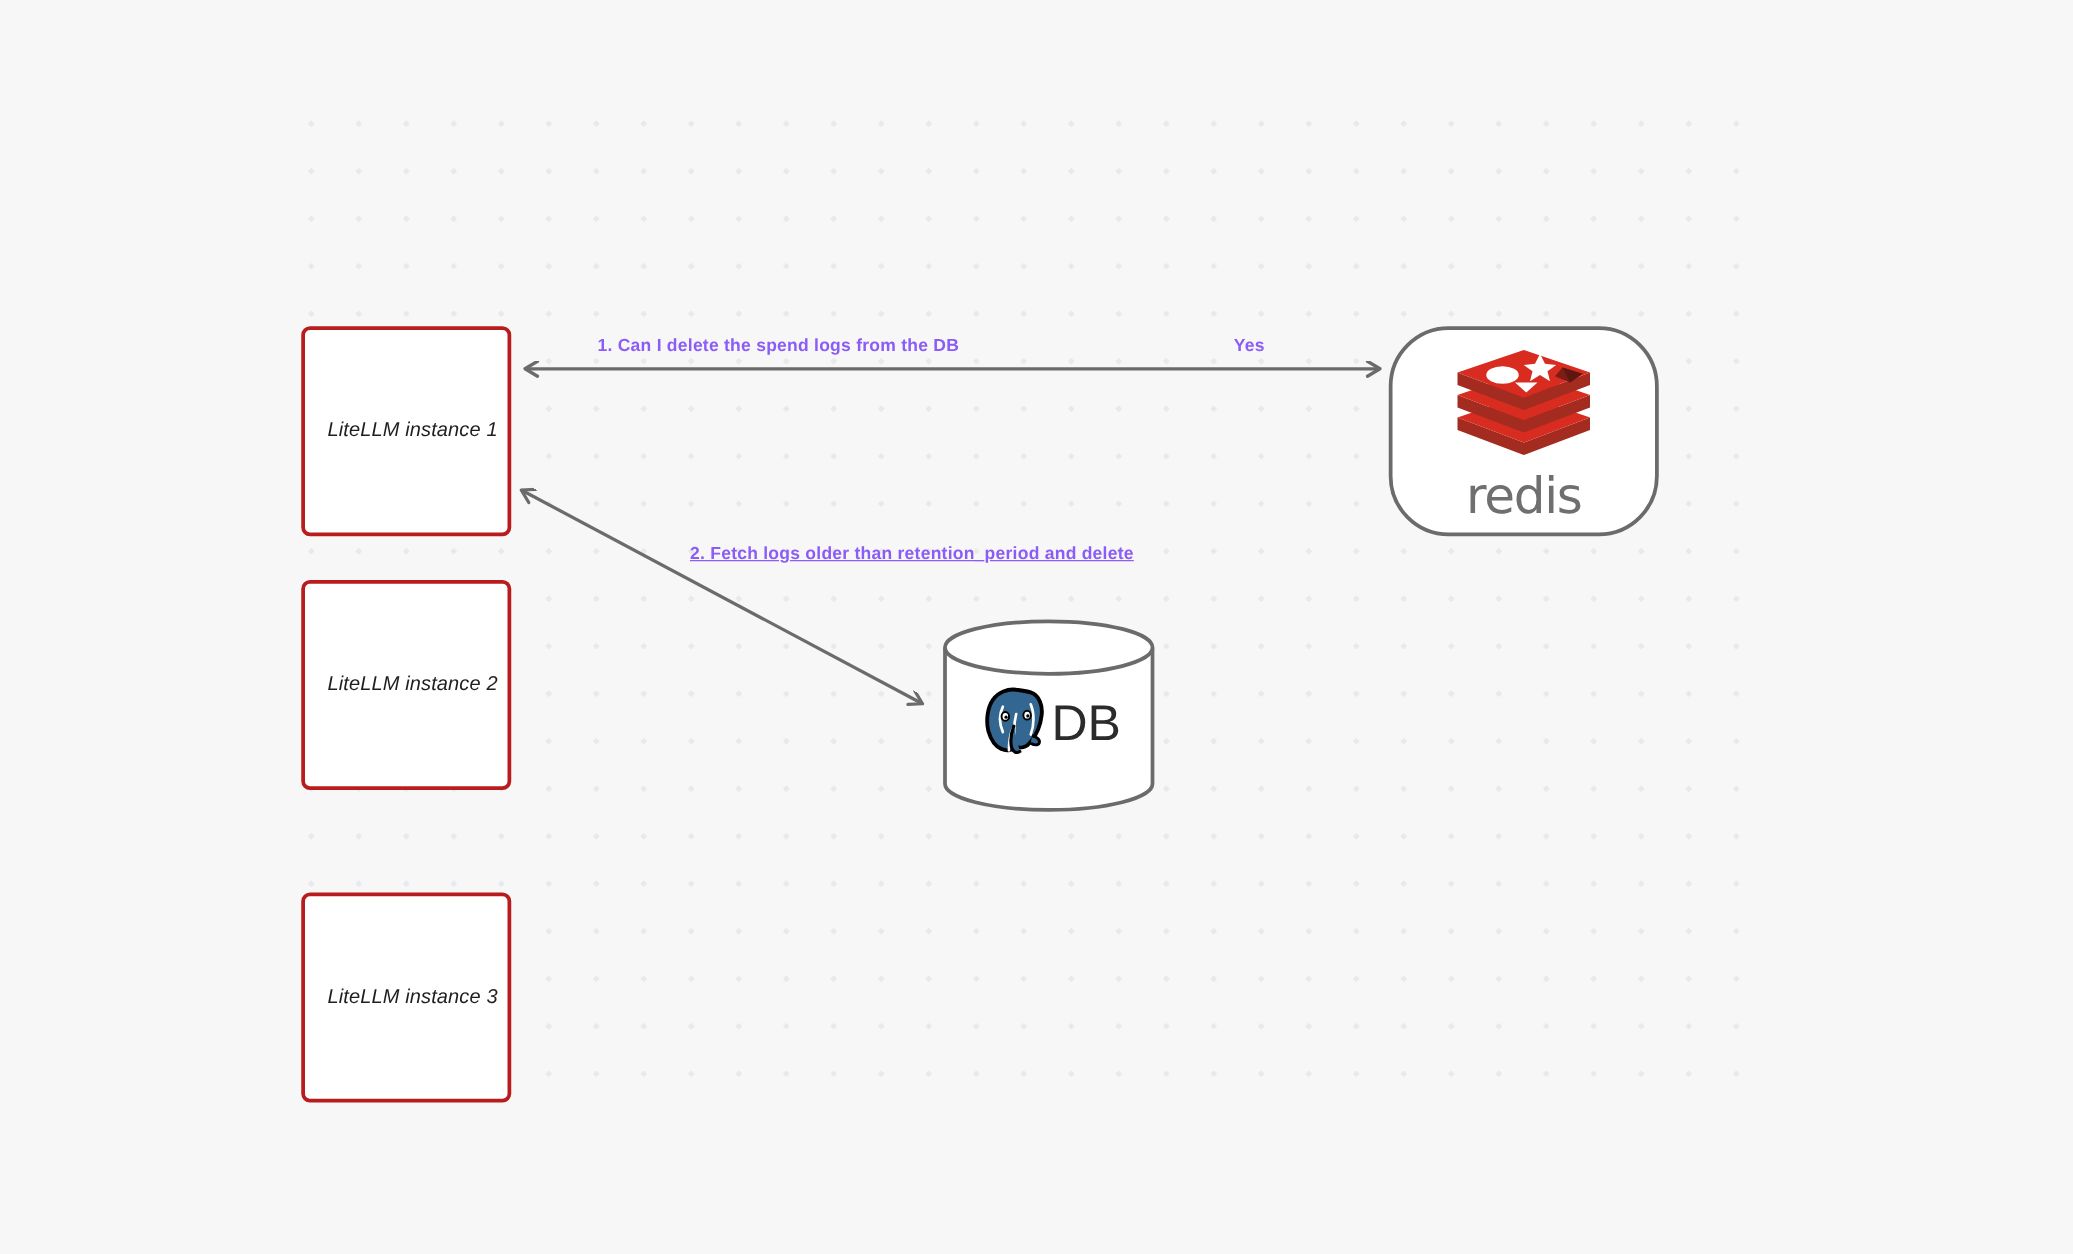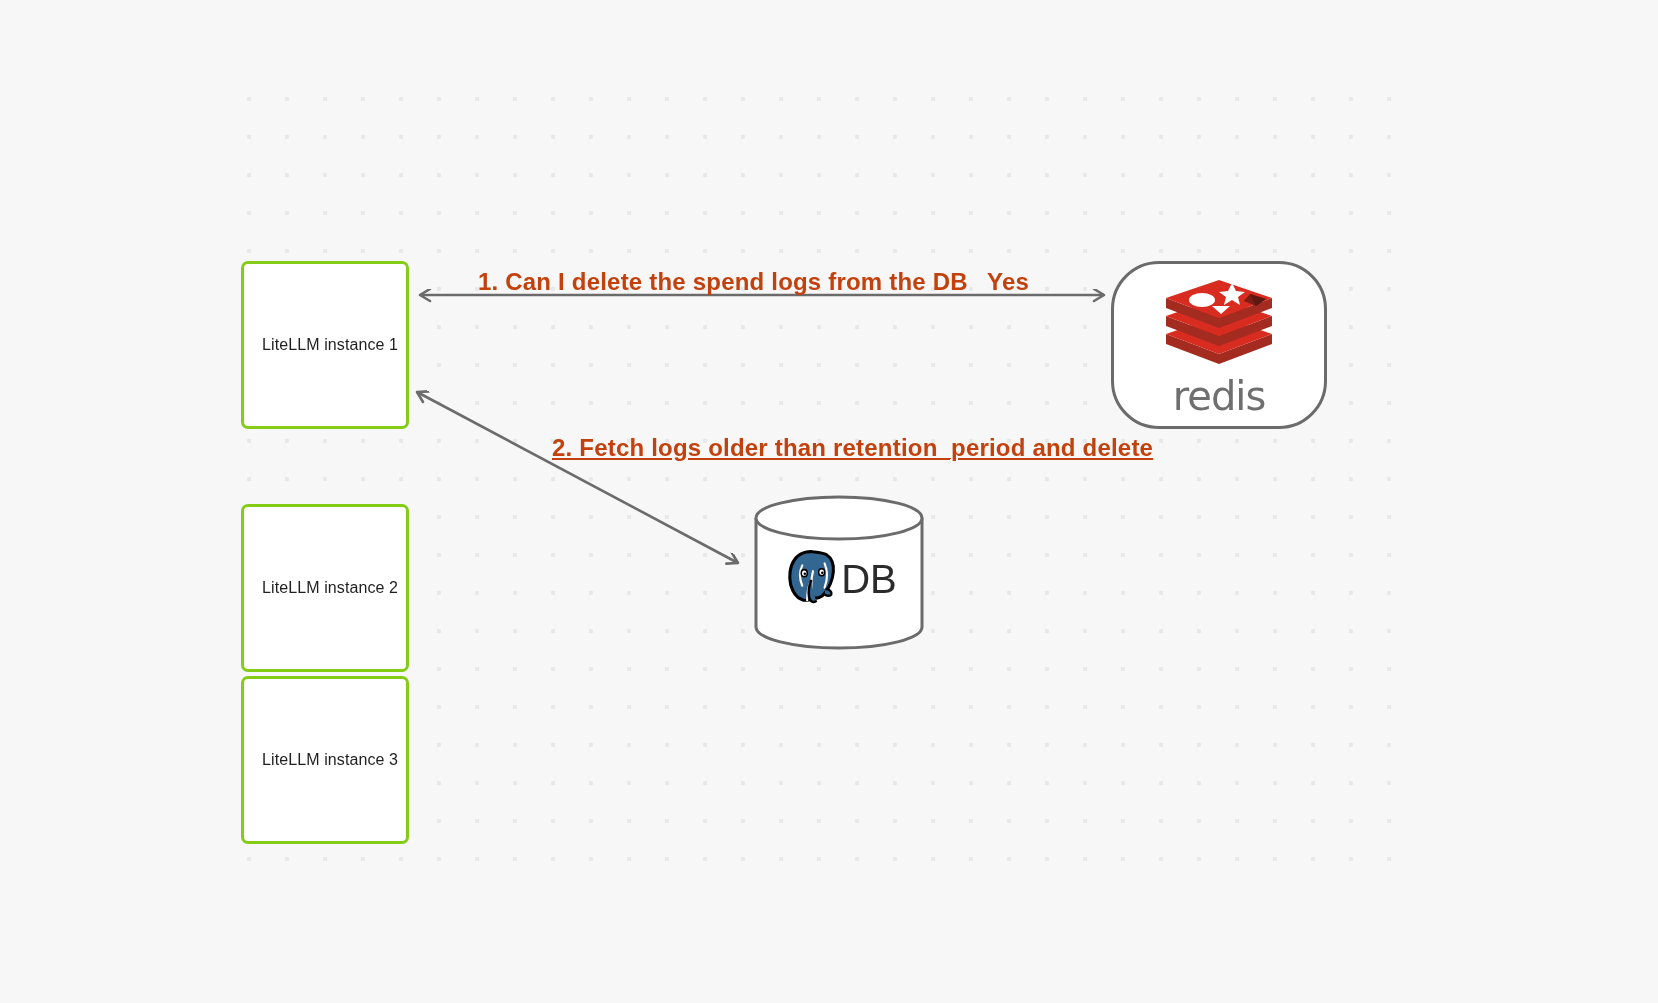--- a/index.html
+++ b/index.html
@@ -27,37 +27,38 @@
     height: 822px;
     background-image: radial-gradient(#e8e9ea 2.2px, transparent 2.3px);
     background-size: 38px 38px;
     background-position: 8px 8px;
     pointer-events: none;
   }
   
   .node-box {
     position: absolute;
     background: #ffffff;
-    border: 3px solid #84cc16;
+    border: 3px solid #b91c1c;
     border-radius: 7px;
     box-sizing: border-box;
     display: flex;
     align-items: center;
     justify-content: flex-start;
+    font-style: italic;
   }
   .node-box .node-label {
     font-size: 16px;
     color: #1f1f1f;
     padding-left: 18px;
     letter-spacing: 0.1px;
     white-space: nowrap;
   }
   #node-litellm-1 { left: 241px; top: 261px; width: 168px; height: 168px; }
-  #node-litellm-2 { left: 241px; top: 504px; width: 168px; height: 168px; }
-  #node-litellm-3 { left: 241px; top: 676px; width: 168px; height: 168px; }
+  #node-litellm-2 { left: 241px; top: 464px; width: 168px; height: 168px; }
+  #node-litellm-3 { left: 241px; top: 714px; width: 168px; height: 168px; }
 
   
   #node-redis {
     position: absolute;
     left: 1111px;
     top: 261px;
     width: 216px;
     height: 168px;
     background: #ffffff;
     border: 3px solid #6b6b6b;
@@ -117,23 +118,23 @@
     position: absolute;
     left: 0; top: 0;
     width: 1658px;
     height: 1003px;
     pointer-events: none;
   }
 
   
   .edge-label {
     position: absolute;
-    font-size: 24px;
+    font-size: 14px;
     font-weight: bold;
-    color: #c2410c;
+    color: #8b5cf6;
     white-space: nowrap;
     letter-spacing: 0.2px;
   }
   #edge-label-1 { left: 478px; top: 268px; }
   #edge-label-1-answer { left: 987px; top: 268px; }
   #edge-label-2 { left: 552px; top: 434px; text-decoration: underline; }
 </style>
 </head>
 <body>
 

